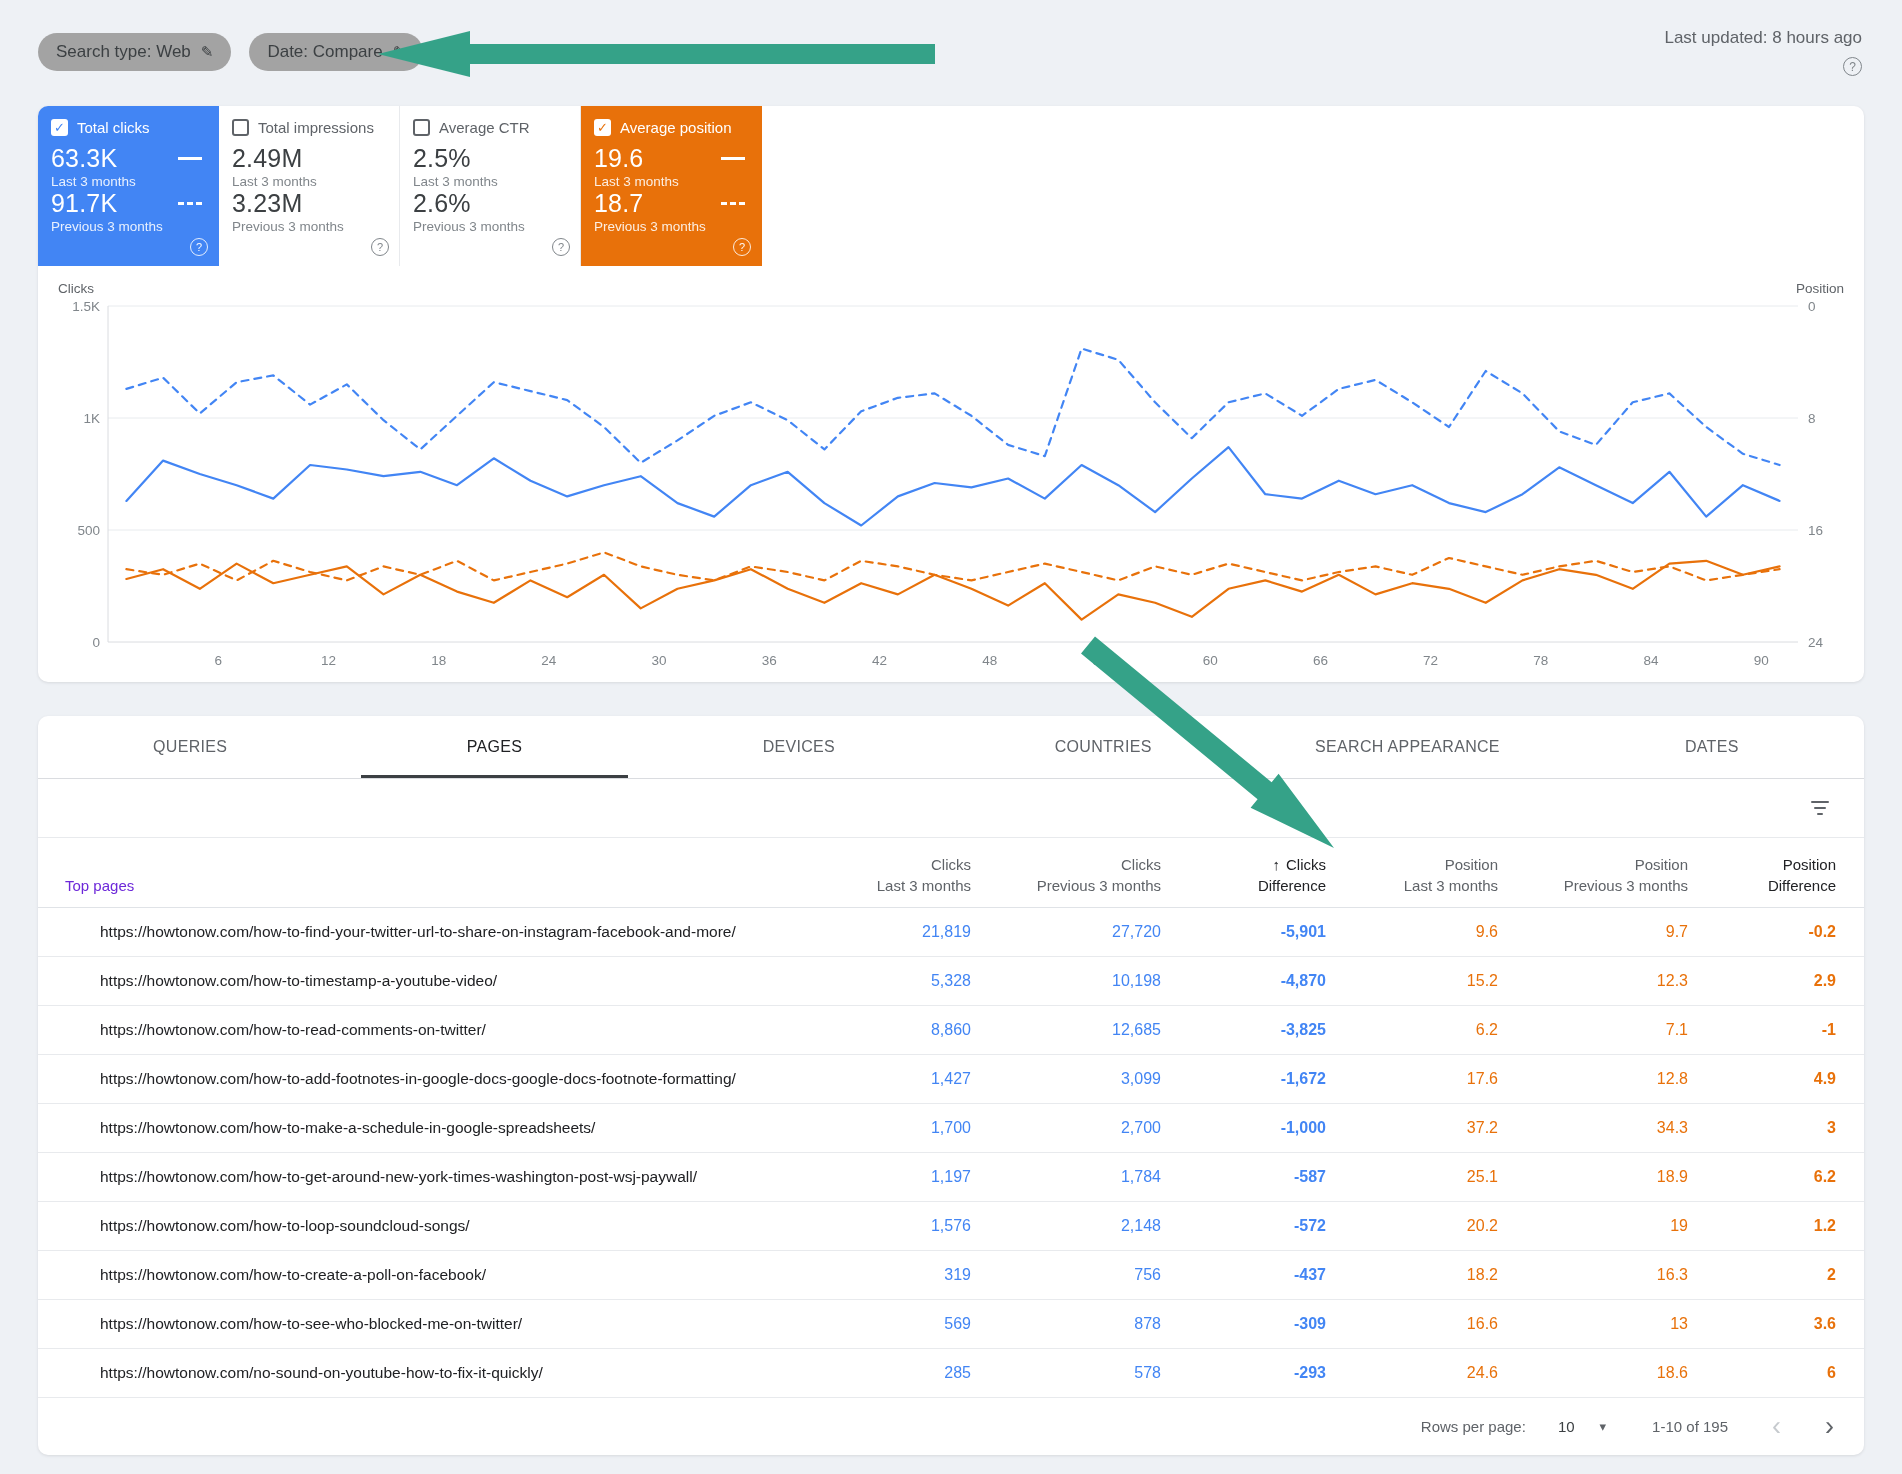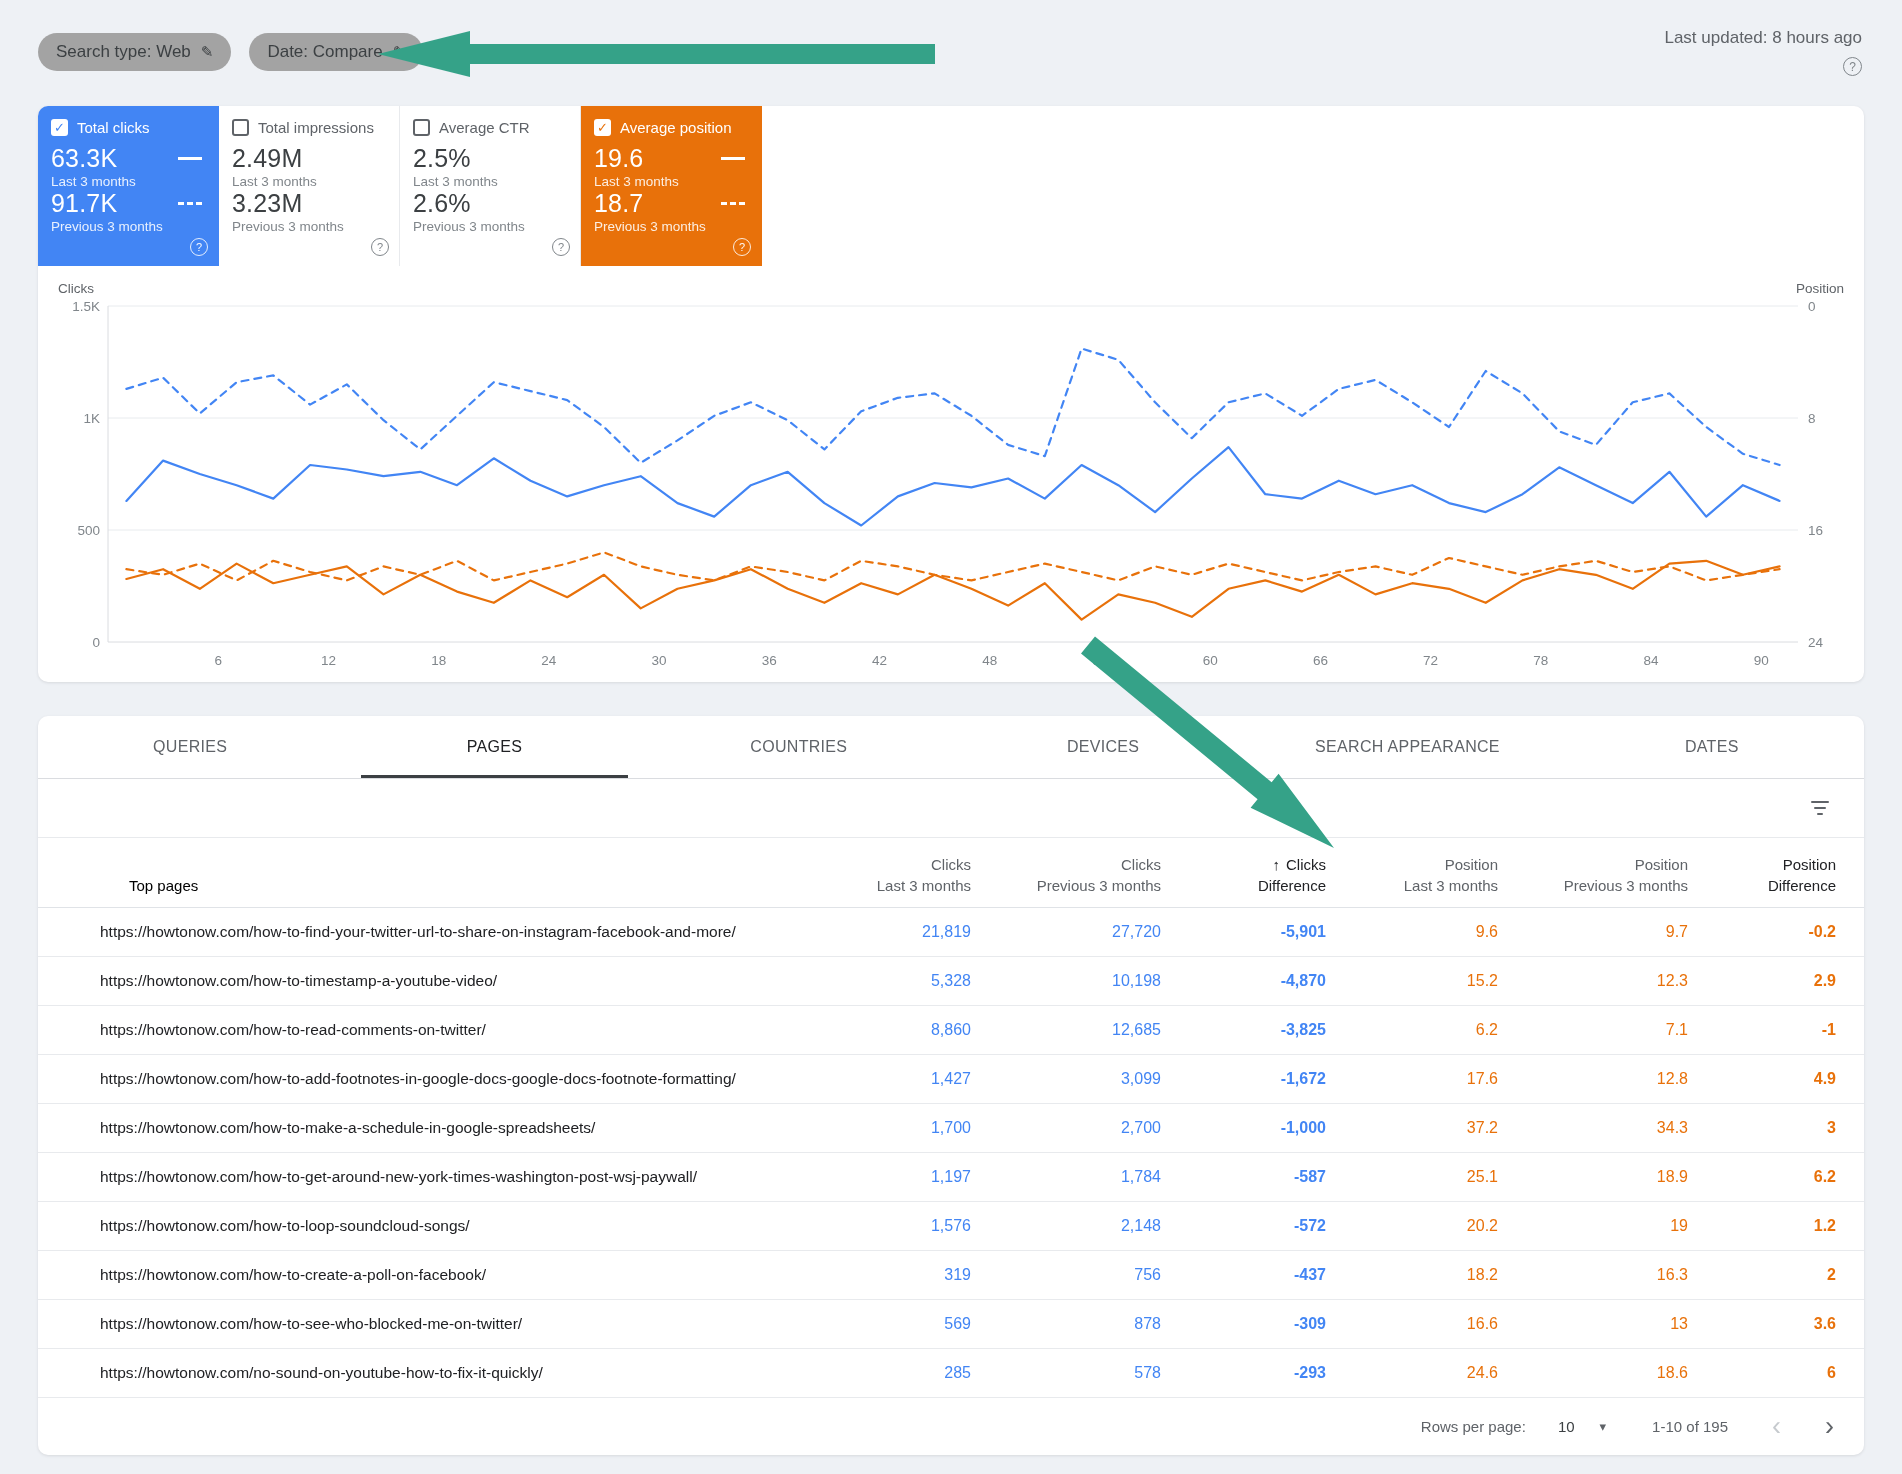--- a/index.html
+++ b/index.html
@@ -70,21 +70,21 @@
               padding-right:32px;border-bottom:1px solid #e8eaed;}
   .filter-icon{display:flex;flex-direction:column;gap:4px;align-items:center;width:24px;cursor:pointer;}
   .filter-icon i{height:2px;background:#5f6368;border-radius:1px;display:block;}
   .filter-icon i:nth-child(1){width:18px;}
   .filter-icon i:nth-child(2){width:12px;}
   .filter-icon i:nth-child(3){width:6px;}
 
   
   .thead{display:flex;align-items:flex-end;padding:18px 28px 13px 0;border-bottom:1px solid #e0e3e7;
          color:#5f6368;font-size:15px;}
-  .th-first{flex:1;padding-left:91px;align-self:flex-end;color:#000000;cursor:pointer;}
+  .th-first{flex:1;padding-left:27px;align-self:flex-end;color:#6d28d9;cursor:pointer;}
   .th{flex:none;display:flex;flex-direction:column;align-items:flex-end;gap:4px;cursor:pointer;}
   .th-l1{display:flex;align-items:center;gap:6px;justify-content:flex-end;}
   .th.emph{color:#202124;font-weight:500;}
   .sort{font-size:15px;color:#202124;}
   .w0{width:200px;}.w1{width:190px;}.w2{width:165px;}.w3{width:172px;}.w4{width:190px;}.w5{width:148px;}
   .tbody{}
   .trow{display:flex;align-items:center;height:48px;border-bottom:1px solid #e8eaed;
         padding-right:28px;font-size:16px;cursor:pointer;}
   .url{flex:1;padding-left:62px;color:#202124;text-decoration:none;font-size:15.5px;
        white-space:nowrap;overflow:hidden;text-overflow:ellipsis;}
@@ -234,22 +234,22 @@
           <polyline points="68.4,299.0 105.1,289.2 141.8,308.8 178.6,283.6 215.3,303.2 252.1,294.8 288.8,286.4 325.5,314.4 362.3,294.8 399.0,311.6 435.8,322.8 472.5,300.4 509.2,317.2 546.0,294.8 582.7,328.4 619.5,308.8 656.2,300.4 692.9,289.2 729.7,308.8 766.4,322.8 803.2,303.2 839.9,314.4 876.6,294.8 913.4,308.8 950.1,325.6 986.8,303.2 1023.6,339.6 1060.3,314.4 1097.1,322.8 1133.8,336.8 1170.5,308.8 1207.3,300.4 1244.0,311.6 1280.8,294.8 1317.5,314.4 1354.2,303.2 1391.0,308.8 1427.7,322.8 1464.5,300.4 1501.2,289.2 1537.9,294.8 1574.7,308.8 1611.4,283.6 1648.2,280.8 1684.9,294.8 1721.6,286.4" fill="none" stroke="#e8710a" stroke-width="2.2" stroke-linejoin="round" stroke-linecap="round"></polyline>
           <polyline points="68.4,289.2 105.1,294.8 141.8,283.6 178.6,300.4 215.3,280.8 252.1,292.0 288.8,300.4 325.5,286.4 362.3,294.8 399.0,280.8 435.8,300.4 472.5,292.0 509.2,283.6 546.0,272.4 582.7,286.4 619.5,294.8 656.2,300.4 692.9,286.4 729.7,292.0 766.4,300.4 803.2,280.8 839.9,286.4 876.6,294.8 913.4,300.4 950.1,292.0 986.8,283.6 1023.6,292.0 1060.3,300.4 1097.1,286.4 1133.8,294.8 1170.5,283.6 1207.3,292.0 1244.0,300.4 1280.8,292.0 1317.5,286.4 1354.2,294.8 1391.0,278.0 1427.7,286.4 1464.5,294.8 1501.2,286.4 1537.9,280.8 1574.7,292.0 1611.4,286.4 1648.2,300.4 1684.9,294.8 1721.6,289.2" fill="none" stroke="#e8710a" stroke-width="2.2" stroke-linejoin="round" stroke-linecap="round" stroke-dasharray="7 6"></polyline>
         </svg>
     </div>
   </section>
 
   <section class="panel panel-table">
     <nav class="tabs" id="tabs">
         <div class="tab">QUERIES</div>
         <div class="tab active">PAGES</div>
+        <div class="tab">DEVICES</div>
         <div class="tab">COUNTRIES</div>
-        <div class="tab">DEVICES</div>
         <div class="tab">SEARCH APPEARANCE</div>
         <div class="tab">DATES</div>
       </nav>
     <div class="filter-row">
       <span class="filter-icon">
           <i></i>
           <i></i>
           <i></i>
         </span>
     </div>

